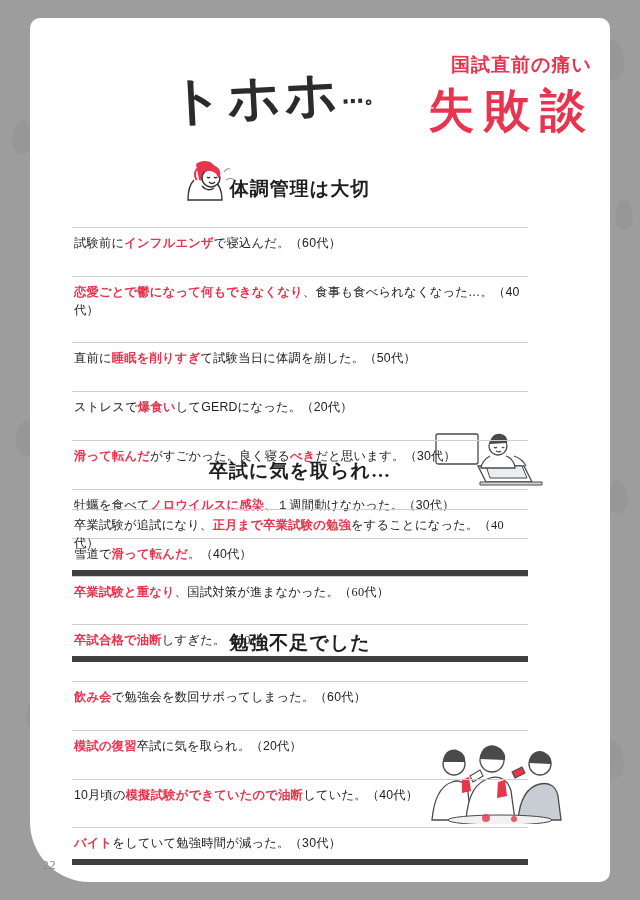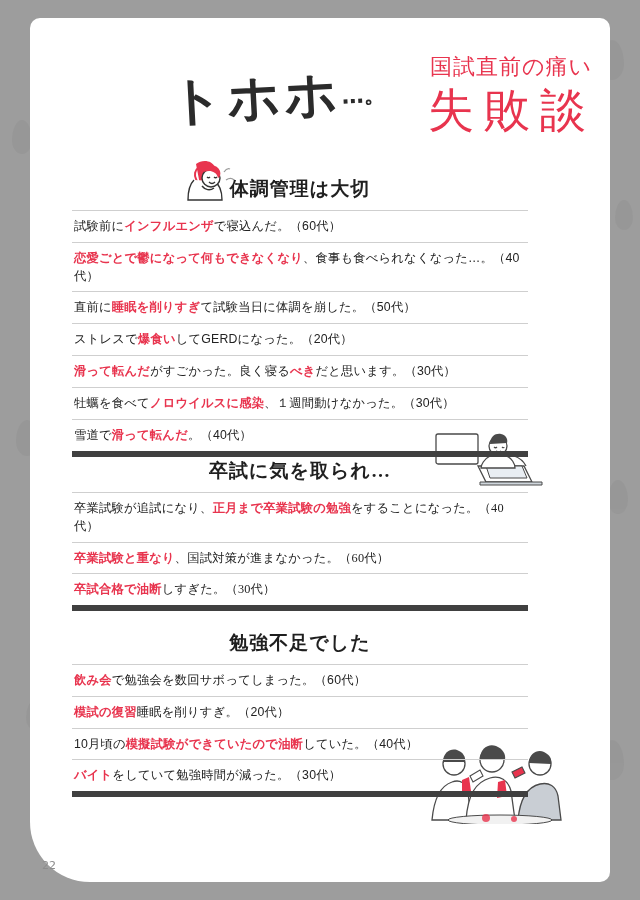--- a/index.html
+++ b/index.html
@@ -57,30 +57,30 @@
     transform:rotate(-3deg);
   }
   .tohoho .dots{
     font-size:22px;
     letter-spacing:0;
     vertical-align:middle;
   }
   .kokushi{
     position:absolute;
     right:18px;top:34px;
-    font-size:22px;
-    font-weight:normal;
+    font-size:19px;
+    font-weight:bold;
     color:#e8344e;
     letter-spacing:1px;
   }
   .shippaidan{
     position:absolute;
     right:14px;top:62px;
     font-size:46px;
-    font-weight:normal;
+    font-weight:bold;
     color:#e8344e;
     letter-spacing:10px;
     font-family:"DejaVu Sans",sans-serif;
   }
 
   
   .section{position:absolute;left:0;width:540px;}
   .sec-title{
     text-align:center;
     font-size:19px;
@@ -92,20 +92,21 @@
   .rows{
     margin:0 42px;
   }
   .row{
     border-top:1px solid #cfcfcf;
     padding:7px 2px 6px 2px;
     font-size:12.3px;
     line-height:1.45;
     color:#222;
     letter-spacing:.2px;
+    margin-top:17px;
   }
   .row:last-child{border-bottom:6px solid #404040;}
   .hi{color:#e8344e;font-weight:bold;}
 
   
   .ill{position:absolute;}
   .ill-cough{left:150px;top:140px;width:70px;height:56px;}
   .ill-laptop{right:46px;top:412px;width:130px;height:64px;}
   .ill-party{right:34px;top:718px;width:150px;height:88px;}
 
@@ -202,21 +203,21 @@
         <div class="rows">
           <div class="row"><span>卒業試験が追試になり、</span><span class="hi">正月まで卒業試験の勉強</span><span>をすることになった。（40代）</span></div>
           <div class="row"><span class="hi">卒業試験と重なり</span><span>、国試対策が進まなかった。（60代）</span></div>
           <div class="row"><span class="hi">卒試合格で油断</span><span>しすぎた。（30代）</span></div>
         </div>
       </div>
       <div class="section" style="top: 612px;">
         <div class="sec-title">勉強不足でした</div>
         <div class="rows">
           <div class="row"><span class="hi">飲み会</span><span>で勉強会を数回サボってしまった。（60代）</span></div>
-          <div class="row"><span class="hi">模試の復習</span><span>睡眠を削りすぎ。（20代）</span></div>
+          <div class="row"><span class="hi">模試の復習</span><span>卒試に気を取られ。（20代）</span></div>
           <div class="row"><span>10月頃の</span><span class="hi">模擬試験ができていたので油断</span><span>していた。（40代）</span></div>
           <div class="row"><span class="hi">バイト</span><span>をしていて勉強時間が減った。（30代）</span></div>
         </div>
       </div>
     </div>
 
   <div class="pageno">22</div>
 </div>
 
 </body></html>

